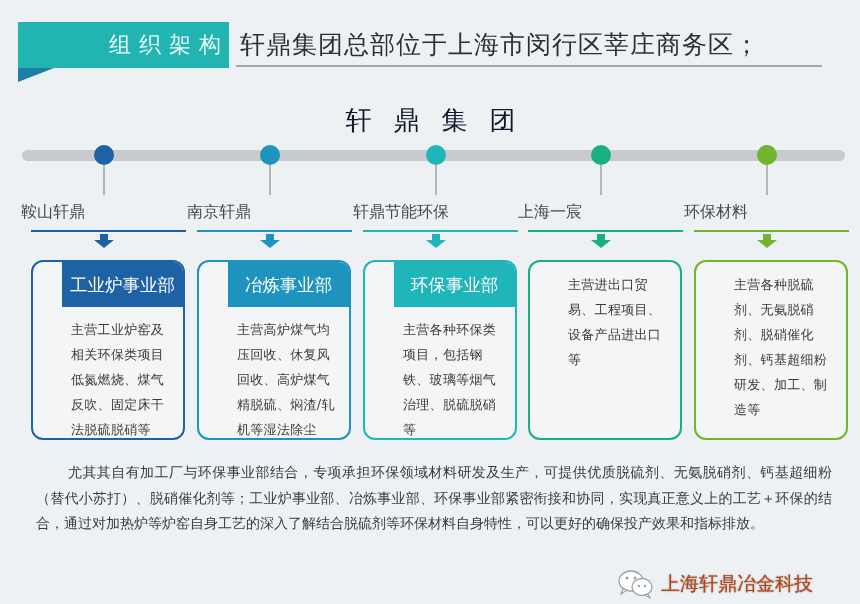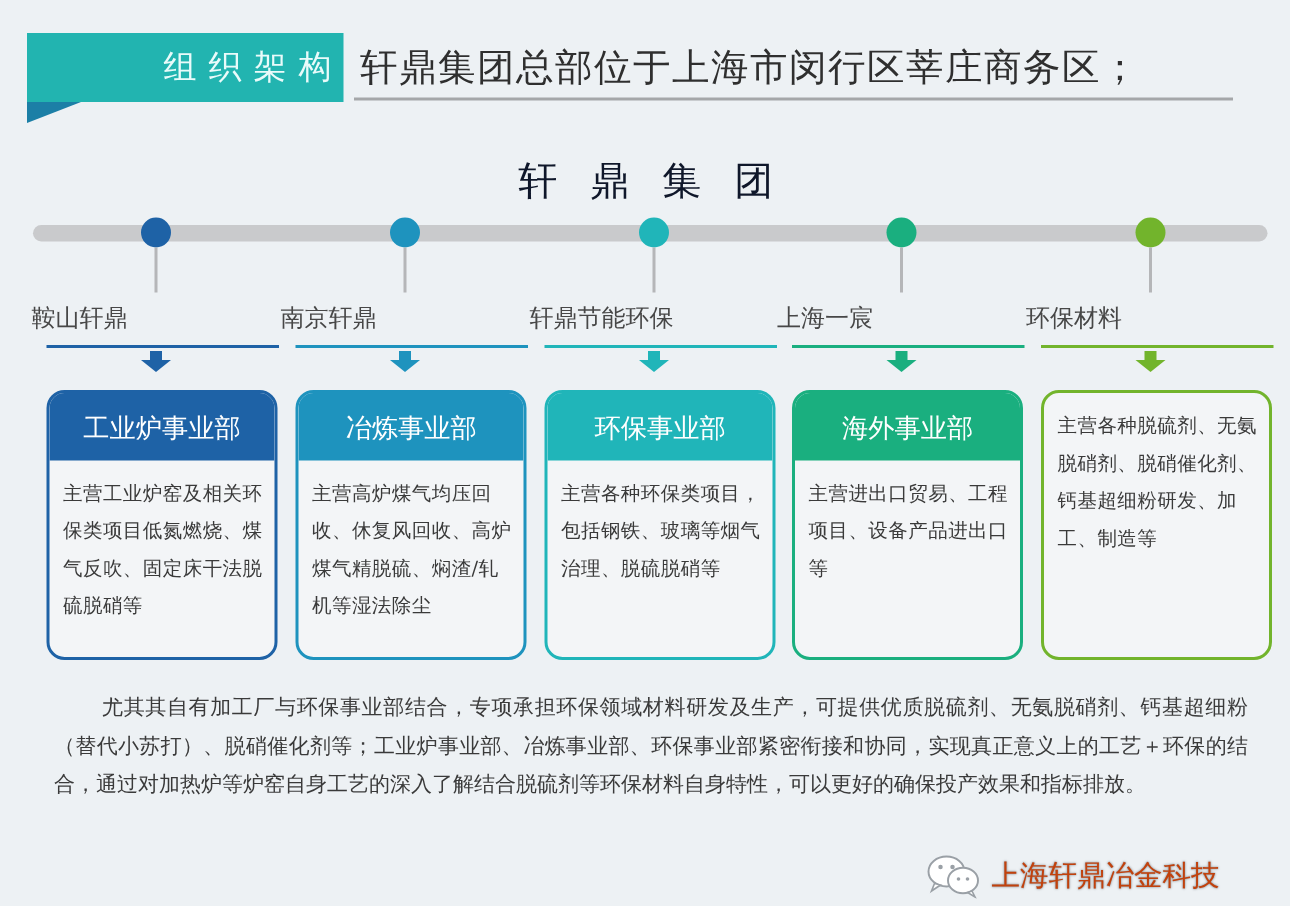--- a/index.html
+++ b/index.html
@@ -51,21 +51,21 @@
   .hline { position:absolute; top:230px; left:10px; width:155px; height:2px; }
   .arrow-stem { position:absolute; top:234px; left:79px; width:8px; height:6px; }
   .arrow-head {
     position:absolute; top:240px; left:73px; width:0; height:0;
     border-left:10px solid transparent; border-right:10px solid transparent;
     border-top:8px solid #000;
   }
   .card {
     position:absolute; top:260px; left:10px; width:154px; height:180px;
     border-radius:12px; border:2px solid; box-sizing:border-box;
-    background:#f3f5f7; overflow:hidden;
+    background:#f3f5f7; overflow:hidden;padding-left:29px;
   }
   .card-header {
     height:45px; display:flex; align-items:center; justify-content:center;
     color:#ffffff; font-family:"DejaVu Sans", "Liberation Sans", sans-serif; font-size:17.5px;
   }
   .card-body {
     padding:10px 7px 0 9px; font-size:13px; line-height:25px; color:#3a3a3a;
     letter-spacing:0.3px;
   }
   .paragraph {
@@ -133,21 +133,20 @@
       </div>
     </div>
     <div class="branch" style="left: 518px;">
       <div class="dot" style="background: rgb(26, 175, 127);"></div>
       <div class="vline"></div>
       <div class="branch-label">上海一宸</div>
       <div class="hline" style="background: rgb(26, 175, 127);"></div>
       <div class="arrow-stem" style="background: rgb(26, 175, 127);"></div>
       <div class="arrow-head" style="border-top-color: rgb(26, 175, 127);"></div>
       <div class="card" style="border-color: rgb(26, 175, 127);">
-        <div class="card-header" style="background: rgb(26, 175, 127);">海外事业部</div>
         <div class="card-body">主营进出口贸易、工程项目、设备产品进出口等</div>
       </div>
     </div>
     <div class="branch" style="left: 684px;">
       <div class="dot" style="background: rgb(114, 180, 44);"></div>
       <div class="vline"></div>
       <div class="branch-label">环保材料</div>
       <div class="hline" style="background: rgb(114, 180, 44);"></div>
       <div class="arrow-stem" style="background: rgb(114, 180, 44);"></div>
       <div class="arrow-head" style="border-top-color: rgb(114, 180, 44);"></div>

